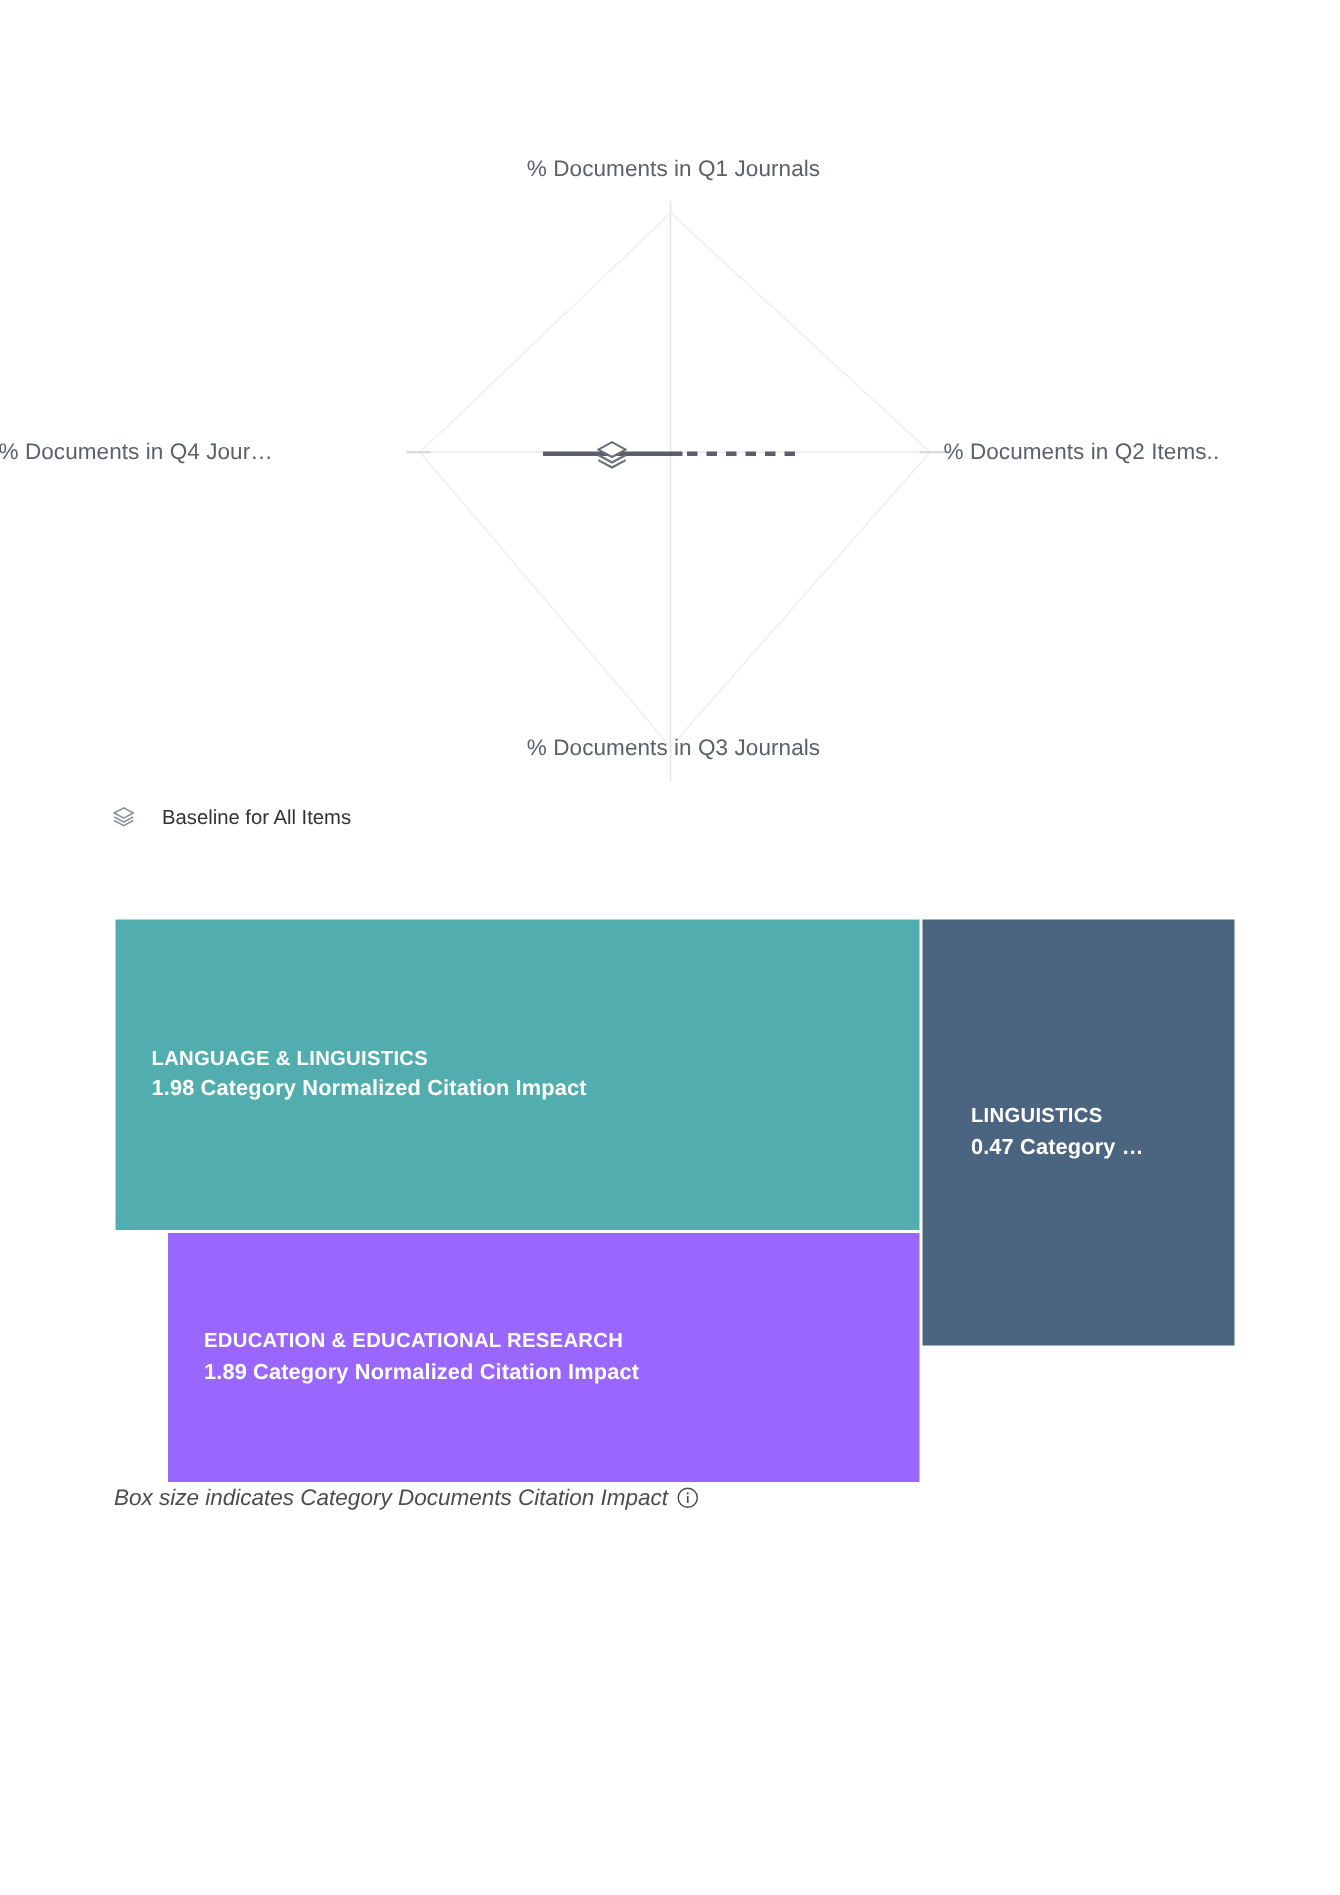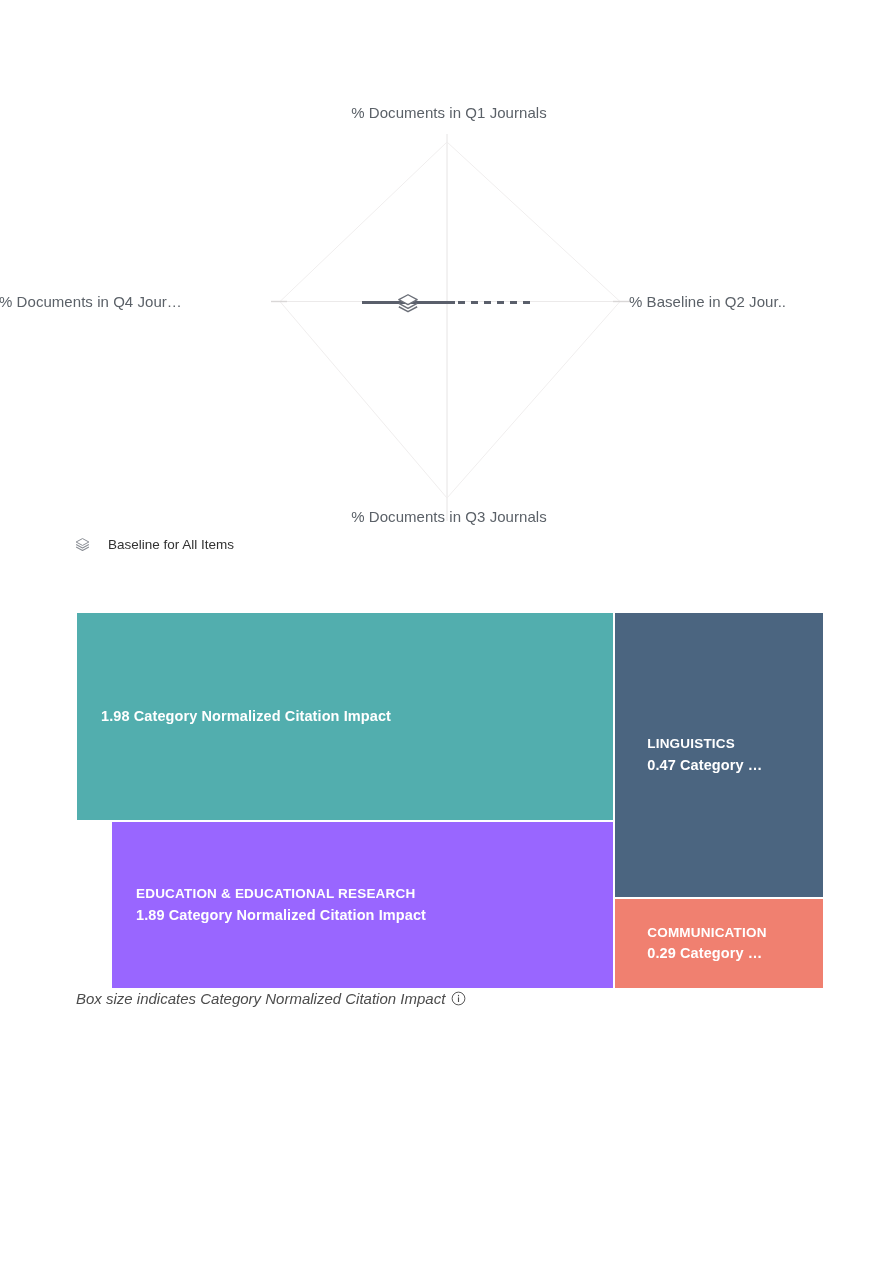--- a/index.html
+++ b/index.html
@@ -40,21 +40,21 @@
     white-space: nowrap;
     letter-spacing: 0.05px;
   }
   #axis-label-q1 {
     top: 0px;
     left: 0;
     width: 748px;
     text-align: center;
   }
   #axis-label-q3 {
-    top: 404px;
+    top: 386px;
     left: 0;
     width: 748px;
     text-align: center;
   }
   #axis-label-q4 {
     top: 189px;
     left: -76px;
     text-align: left;
   }
   #axis-label-q2 {
@@ -201,21 +201,21 @@
 
   <span id="series-marker">
     <svg viewBox="0 0 24 24" width="22" height="22" xmlns="http://www.w3.org/2000/svg">
       <polygon points="12,3 22,8.4 12,13.8 2,8.4" fill="#ffffff" stroke="#6b6f78" stroke-width="1.5" stroke-linejoin="round"></polygon>
       <polyline points="2,12.4 12,17.8 22,12.4" fill="none" stroke="#6b6f78" stroke-width="1.6" stroke-linejoin="round"></polyline>
       <polyline points="2,16.1 12,21.5 22,16.1" fill="none" stroke="#6b6f78" stroke-width="1.6" stroke-linejoin="round"></polyline>
     </svg>
   </span>
 
   <div class="axis-label" id="axis-label-q1">% Documents in Q1 Journals</div>
-  <div class="axis-label" id="axis-label-q2">% Baseline in Q2 Jour..</div>
+  <div class="axis-label" id="axis-label-q2">% Documents in Q2 Items..</div>
   <div class="axis-label" id="axis-label-q3">% Documents in Q3 Journals</div>
   <div class="axis-label" id="axis-label-q4">% Documents in Q4 Jour…</div>
 </div>
 
 <div id="radar-legend">
   <span class="legend-icon">
     <svg viewBox="0 0 24 24" width="15" height="15" xmlns="http://www.w3.org/2000/svg">
       <polygon points="12,2.5 22.2,8 12,13.5 1.8,8" fill="#ffffff" stroke="#8a8e95" stroke-width="1.6" stroke-linejoin="round"></polygon>
       <polyline points="1.8,12.1 12,17.6 22.2,12.1" fill="none" stroke="#8a8e95" stroke-width="1.7" stroke-linejoin="round"></polyline>
       <polyline points="1.8,16 12,21.5 22.2,16" fill="none" stroke="#8a8e95" stroke-width="1.7" stroke-linejoin="round"></polyline>
@@ -223,20 +223,21 @@
   </span>
   <span class="legend-text">Baseline for All Items</span>
 </div>
 
 <div id="treemap">
 
   <div id="treemap-left-column">
 
     <div class="tile" id="tile-language-linguistics" style="background:#52aeae">
       <div class="tile-body">
+        <div class="tile-title">LANGUAGE &amp; LINGUISTICS</div>
         <div class="tile-value">1.98 Category Normalized Citation Impact</div>
       </div>
     </div>
 
     <div class="tile" id="tile-education-research" style="background:#9966ff">
       <div class="tile-body">
         <div class="tile-title">EDUCATION &amp; EDUCATIONAL RESEARCH</div>
         <div class="tile-value">1.89 Category Normalized Citation Impact</div>
       </div>
     </div>
@@ -245,32 +246,26 @@
 
   <div id="treemap-right-column">
 
     <div class="tile tile-right" id="tile-linguistics" style="background:#4b6580">
       <div class="tile-body">
         <div class="tile-title">LINGUISTICS</div>
         <div class="tile-value">0.47 Category …</div>
       </div>
     </div>
 
-    <div class="tile tile-right" id="tile-communication" style="background:#f08070">
-      <div class="tile-body">
-        <div class="tile-title">COMMUNICATION</div>
-        <div class="tile-value">0.29 Category …</div>
-      </div>
-    </div>
 
   </div>
 </div>
 
 <div id="treemap-caption">
-  <span id="treemap-caption-text">Box size indicates Category Normalized Citation Impact</span>
+  <span id="treemap-caption-text">Box size indicates Category Documents Citation Impact</span>
   <span id="treemap-info-icon">
     <svg viewBox="0 0 24 24" width="15" height="15" xmlns="http://www.w3.org/2000/svg">
       <circle cx="12" cy="12" r="10.2" fill="none" stroke="#4c4c4c" stroke-width="1.5"></circle>
       <rect x="11.1" y="10.2" width="1.8" height="7.4" fill="#4c4c4c"></rect>
       <rect x="11.1" y="6.2" width="1.8" height="2.3" fill="#4c4c4c"></rect>
     </svg>
   </span>
 </div>
 
 </body></html>

